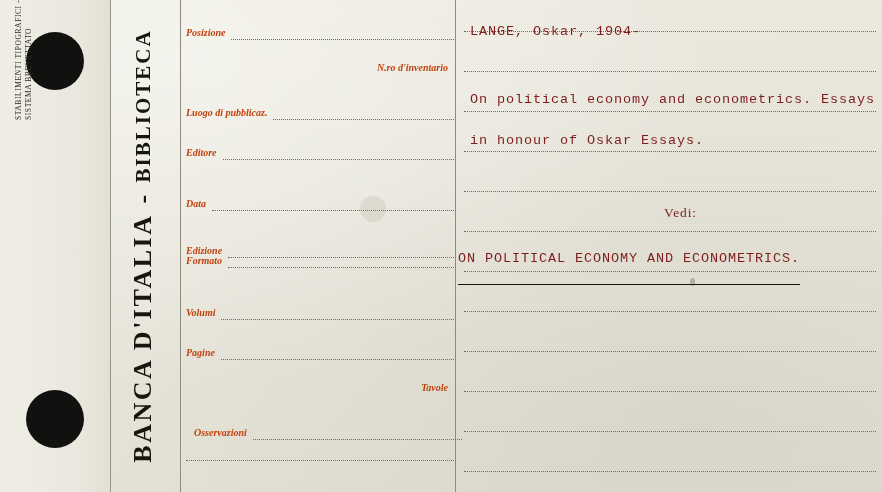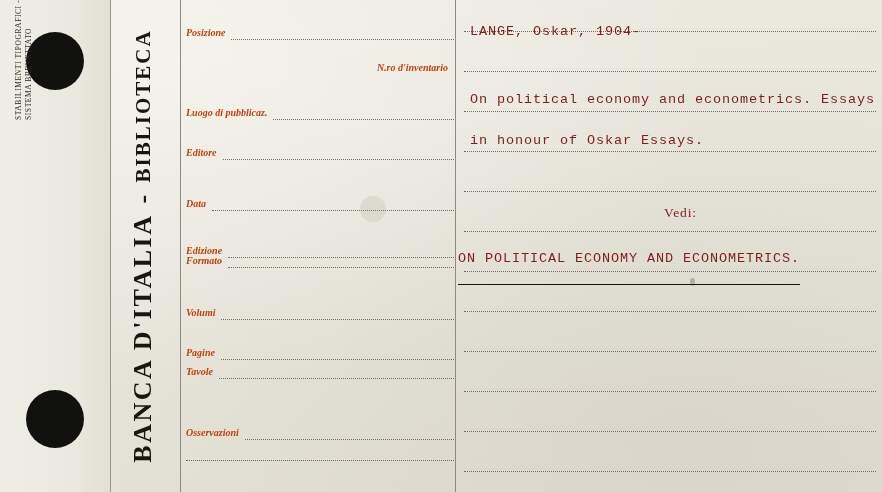--- a/index.html
+++ b/index.html
@@ -229,25 +229,25 @@
       <span class="dots"></span>
     </div>
     <div class="field-row" style="top:300px;">
       <span class="field-label">Volumi</span>
       <span class="dots"></span>
     </div>
     <div class="field-row" style="top:340px;">
       <span class="field-label">Pagine</span>
       <span class="dots"></span>
     </div>
-    <div class="field-row" style="top:359px;">
+    <div class="field-row" style="top:380px;flex-direction:column;">
       <span class="field-label">Tavole</span>
       <span class="dots"></span>
     </div>
-    <div class="field-row" style="top:420px;">
+    <div class="field-row" style="top:420px;margin-left:8px;">
       <span class="field-label">Osservazioni</span>
       <span class="dots"></span>
     </div>
     <div class="dotline-full" style="top:460px;"></div>
   </div>
 
   <div class="right-panel">
     <div class="right-dotline" style="top:31px;"></div>
     <div class="right-dotline" style="top:71px;"></div>
     <div class="right-dotline" style="top:111px;"></div>

